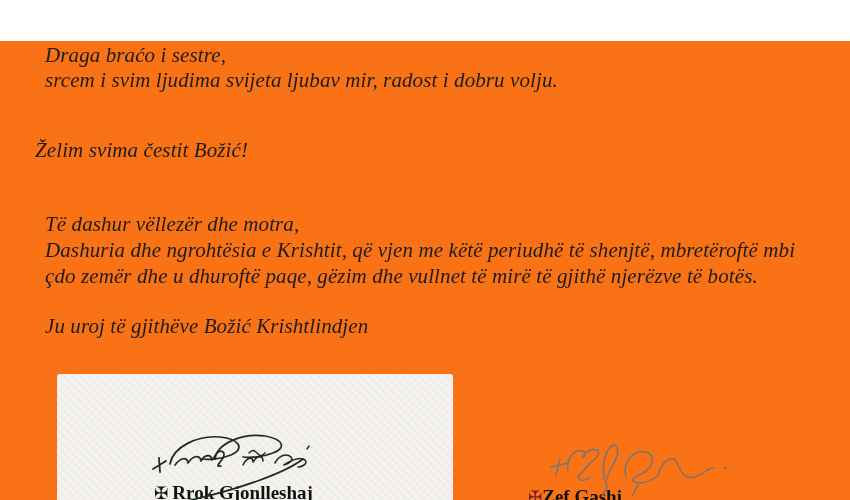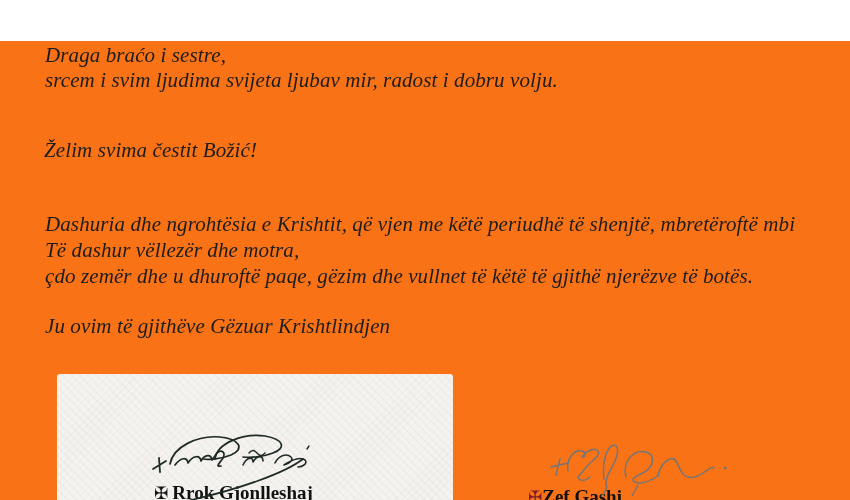--- a/index.html
+++ b/index.html
@@ -6,21 +6,21 @@
   .page{
     position:relative;width:850px;height:500px;background:#f97316;
     overflow:hidden;font-family:"Liberation Serif",serif;margin-top:41px;
   }
   .textline{
     font-style:italic;font-size:21px;line-height:25px;letter-spacing:.1px;
     color:#1c1c1c;white-space:nowrap;
   }
   .para{position:absolute;left:45px;}
   .para1{top:2px;}
-  .greeting1{position:absolute;left:44px;top:97px;}
+  .greeting1{position:absolute;left:35px;top:97px;}
   .para2{top:170px;}
   .para2 .textline{line-height:26px;}
   .greeting2{position:absolute;left:45px;top:273px;}
 
   .scan-box{
     position:absolute;left:57px;top:333px;width:396px;height:167px;
     background-color:#f5f3f0;border-radius:3px;
     background-image:
       repeating-linear-gradient(45deg, rgba(208,198,194,.14) 0 2px, rgba(0,0,0,0) 2px 6px),
       repeating-linear-gradient(-45deg, rgba(198,194,200,.10) 0 1px, rgba(0,0,0,0) 1px 5px);
@@ -50,25 +50,25 @@
 
 <div class="page">
 
   <div class="para para1">
     <div class="textline">Draga braćo i sestre,</div>
     <div class="textline">srcem i svim ljudima svijeta ljubav mir, radost i dobru volju.</div>
   </div>
   <div class="textline greeting1">Želim svima čestit Božić!</div>
 
   <div class="para para2">
+    <div class="textline">Të dashur vëllezër dhe motra,</div>
     <div class="textline">Dashuria dhe ngrohtësia e Krishtit, që vjen me këtë periudhë të shenjtë, mbretëroftë mbi</div>
-    <div class="textline">Të dashur vëllezër dhe motra,</div>
-    <div class="textline">çdo zemër dhe u dhuroftë paqe, gëzim dhe vullnet të këtë të gjithë njerëzve të botës.</div>
+    <div class="textline">çdo zemër dhe u dhuroftë paqe, gëzim dhe vullnet të mirë të gjithë njerëzve të botës.</div>
   </div>
-  <div class="textline greeting2">Ju ovim të gjithëve Gëzuar Krishtlindjen</div>
+  <div class="textline greeting2">Ju uroj të gjithëve Božić Krishtlindjen</div>
 
   <div class="scan-box"></div>
 
   <svg class="sig-svg sig-left-svg" width="175" height="80" viewBox="0 0 175 80" style="color: rgb(30, 43, 36);">
     <path stroke-width="1.8" d="M8 40 L21 32 M14 29 L15 43"></path>
     <path stroke-width="1.7" d="M25 35 C28 18 52 6 75 8 C95 10 100 20 86 26 C76 30 64 31 58 30"></path>
     <path stroke-width="1.7" d="M30 36 C36 28 42 28 43 34 C48 26 55 26 56 32 C60 25 66 25 67 31 L72 24 C76 20 81 23 78 29 C74 35 70 38 76 37"></path>
     <path stroke-width="1.7" d="M70 30 C72 14 98 4 120 7 C138 10 142 19 128 24 C118 28 105 29 98 28"></path>
     <path stroke-width="1.6" d="M98 36 C102 28 108 27 108 33 C112 26 118 26 118 32"></path>
     <path stroke-width="1.4" d="M104 24 q4 -5 8 0 q4 5 8 0"></path>

